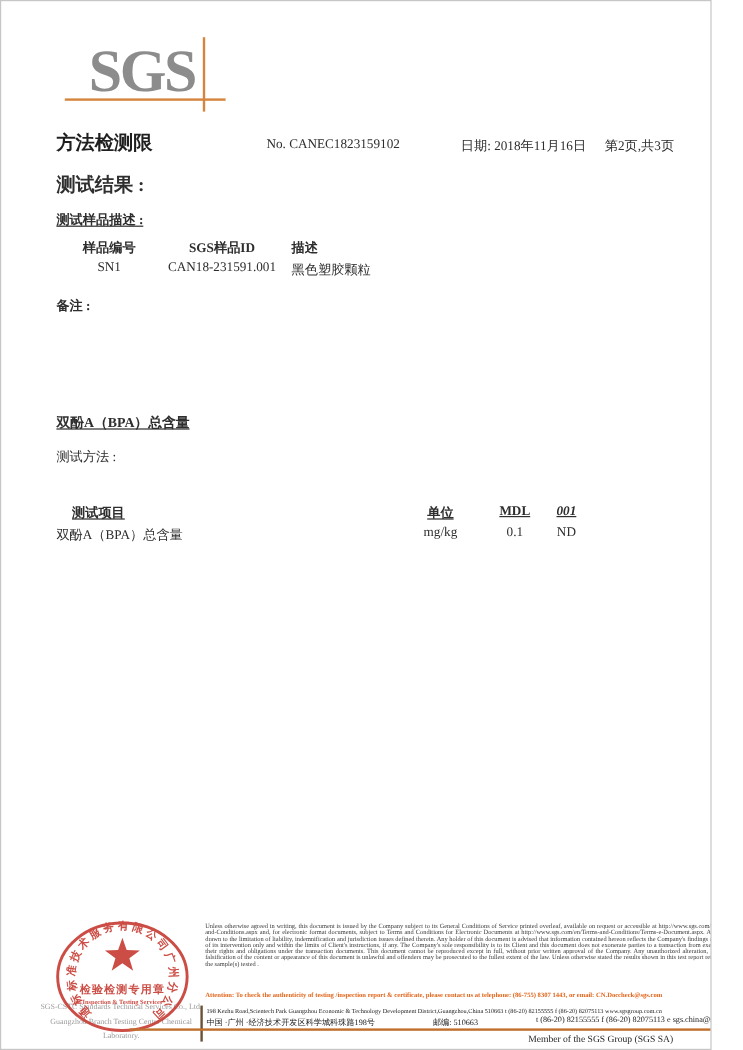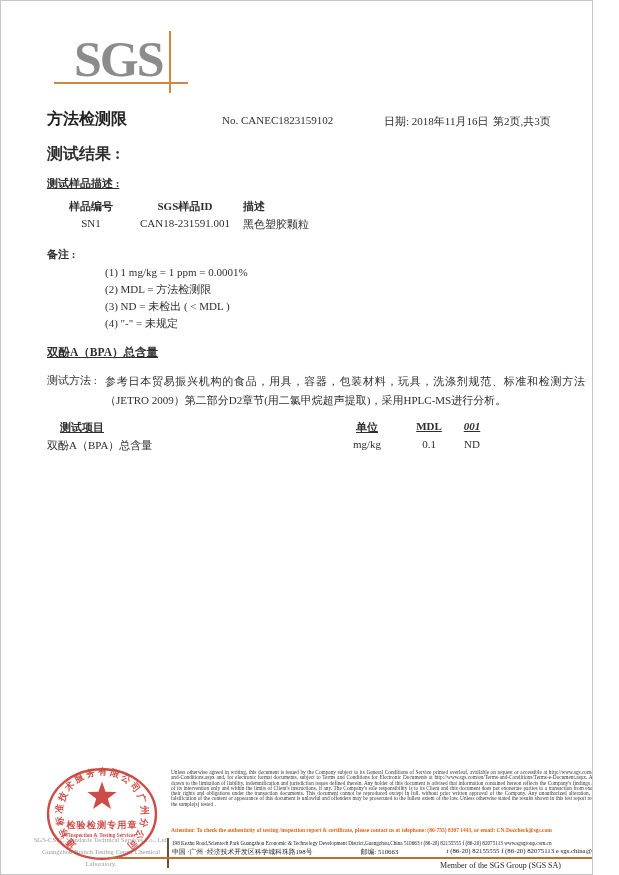--- a/index.html
+++ b/index.html
@@ -12,21 +12,21 @@
 
   
   .logo-text { left:73px; top:33px; font-size:50px; font-weight:800; color:#8c8c8c; letter-spacing:-2px; line-height:1; }
   .logo-h { left:53px; top:81px; width:134px; height:2px; background:#d5853e; }
   .logo-v { left:168px; top:30px; width:2px; height:62px; background:#d5853e; }
 
   
   .doc-title { left:46px; top:108px; font-size:16px; font-weight:bold; color:#1f1f1f; }
   .report-no { left:221px; top:113px; font-size:11px; }
   .hdr-date  { left:383px; top:113px; font-size:11px; }
-  .hdr-pages { left:492px; top:113px; font-size:11px; }
+  .hdr-pages { left:503px; top:113px; font-size:11px; }
 
   .results-label { left:46px; top:143px; font-size:16px; font-weight:bold; }
   .sample-heading { left:46px; top:175px; font-size:11px; font-weight:bold; text-decoration:underline; }
 
   
   .s-h { top:198px; font-size:11px; font-weight:bold; }
   .s-r { top:216px; font-size:11px; }
   .s-c1 { left:52px; width:76px; text-align:center; }
   .s-c2 { left:128px; width:112px; text-align:center; }
   .s-c3 { left:242px; }
@@ -78,30 +78,23 @@
   <div class="abs sample-heading">测试样品描述 :</div>
 
   <div class="abs s-h s-c1">样品编号</div>
   <div class="abs s-h s-c2">SGS样品ID</div>
   <div class="abs s-h s-c3">描述</div>
   <div class="abs s-r s-c1">SN1</div>
   <div class="abs s-r s-c2">CAN18-231591.001</div>
   <div class="abs s-r s-c3">黑色塑胶颗粒</div>
 
   <div class="abs remarks-label">备注 :</div>
-  <div class="abs remarks-list">
-    <div>(1) 1 mg/kg = 1 ppm = 0.0001%</div>
-    <div>(2) MDL = 方法检测限</div>
-    <div>(3) ND = 未检出 ( &lt; MDL )</div>
-    <div>(4) "-" = 未规定</div>
-  </div>
 
   <div class="abs bpa-heading">双酚A（BPA）总含量</div>
   <div class="abs method-label">测试方法 :</div>
-  <div class="abs method-text">参考日本贸易振兴机构的食品，用具，容器，包装材料，玩具，洗涤剂规范、标准和检测方法（JETRO 2009）第二部分D2章节(用二氯甲烷超声提取)，采用HPLC-MS进行分析。</div>
 
   <div class="abs r-h r-item-h">测试项目</div>
   <div class="abs r-h r-unit u">单位</div>
   <div class="abs r-h r-mdl u">MDL</div>
   <div class="abs r-h r-001 u it">001</div>
   <div class="abs r-r r-item">双酚A（BPA）总含量</div>
   <div class="abs r-r r-unit">mg/kg</div>
   <div class="abs r-r r-mdl">0.1</div>
   <div class="abs r-r r-001">ND</div>
 

